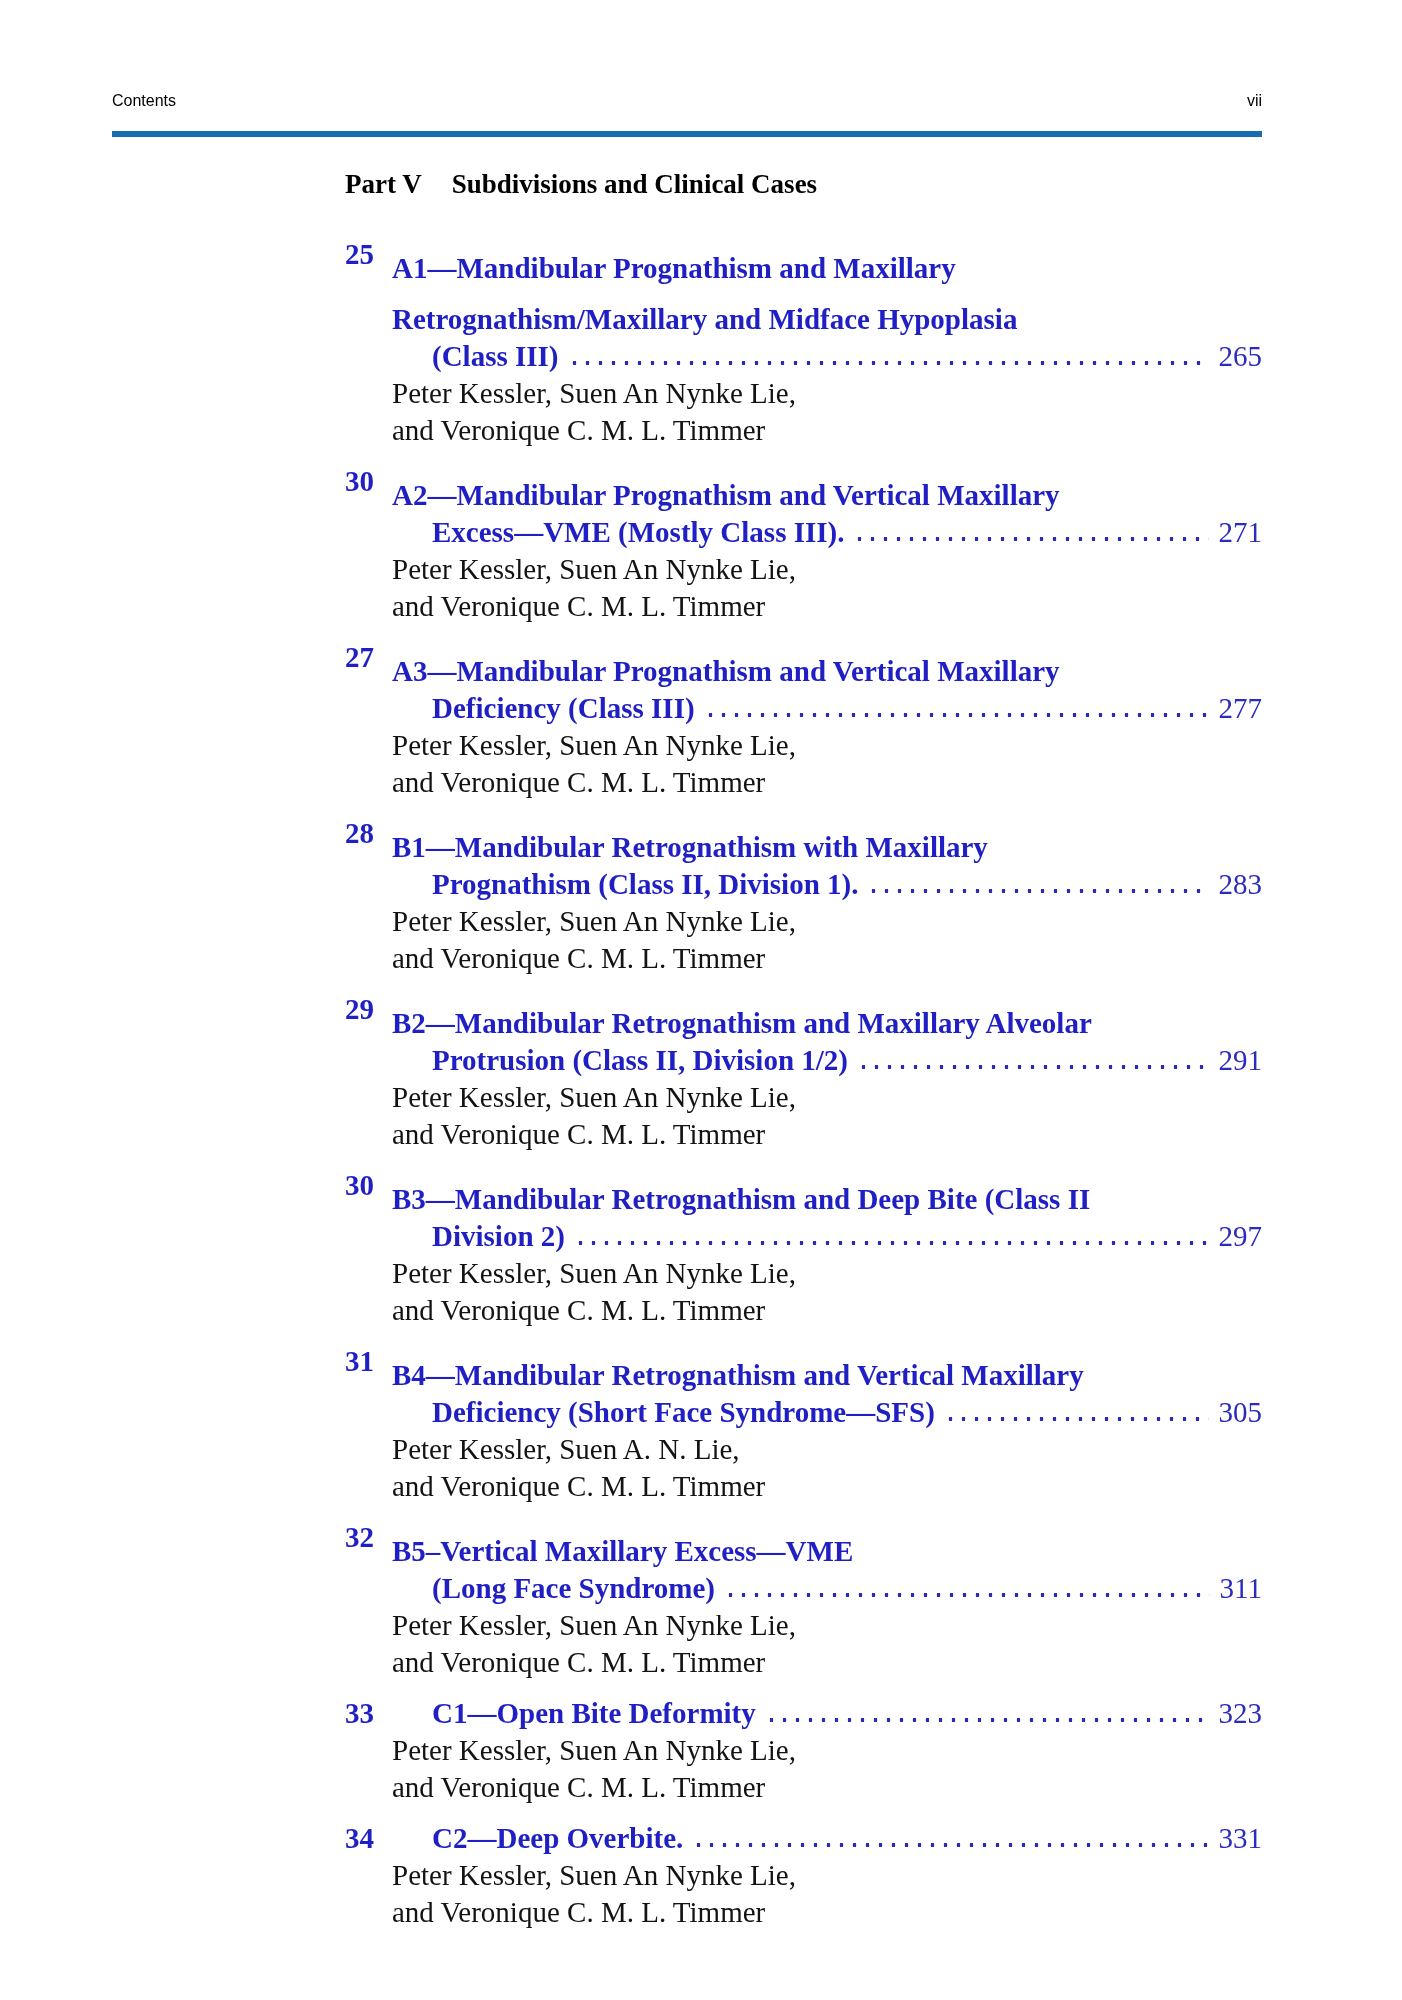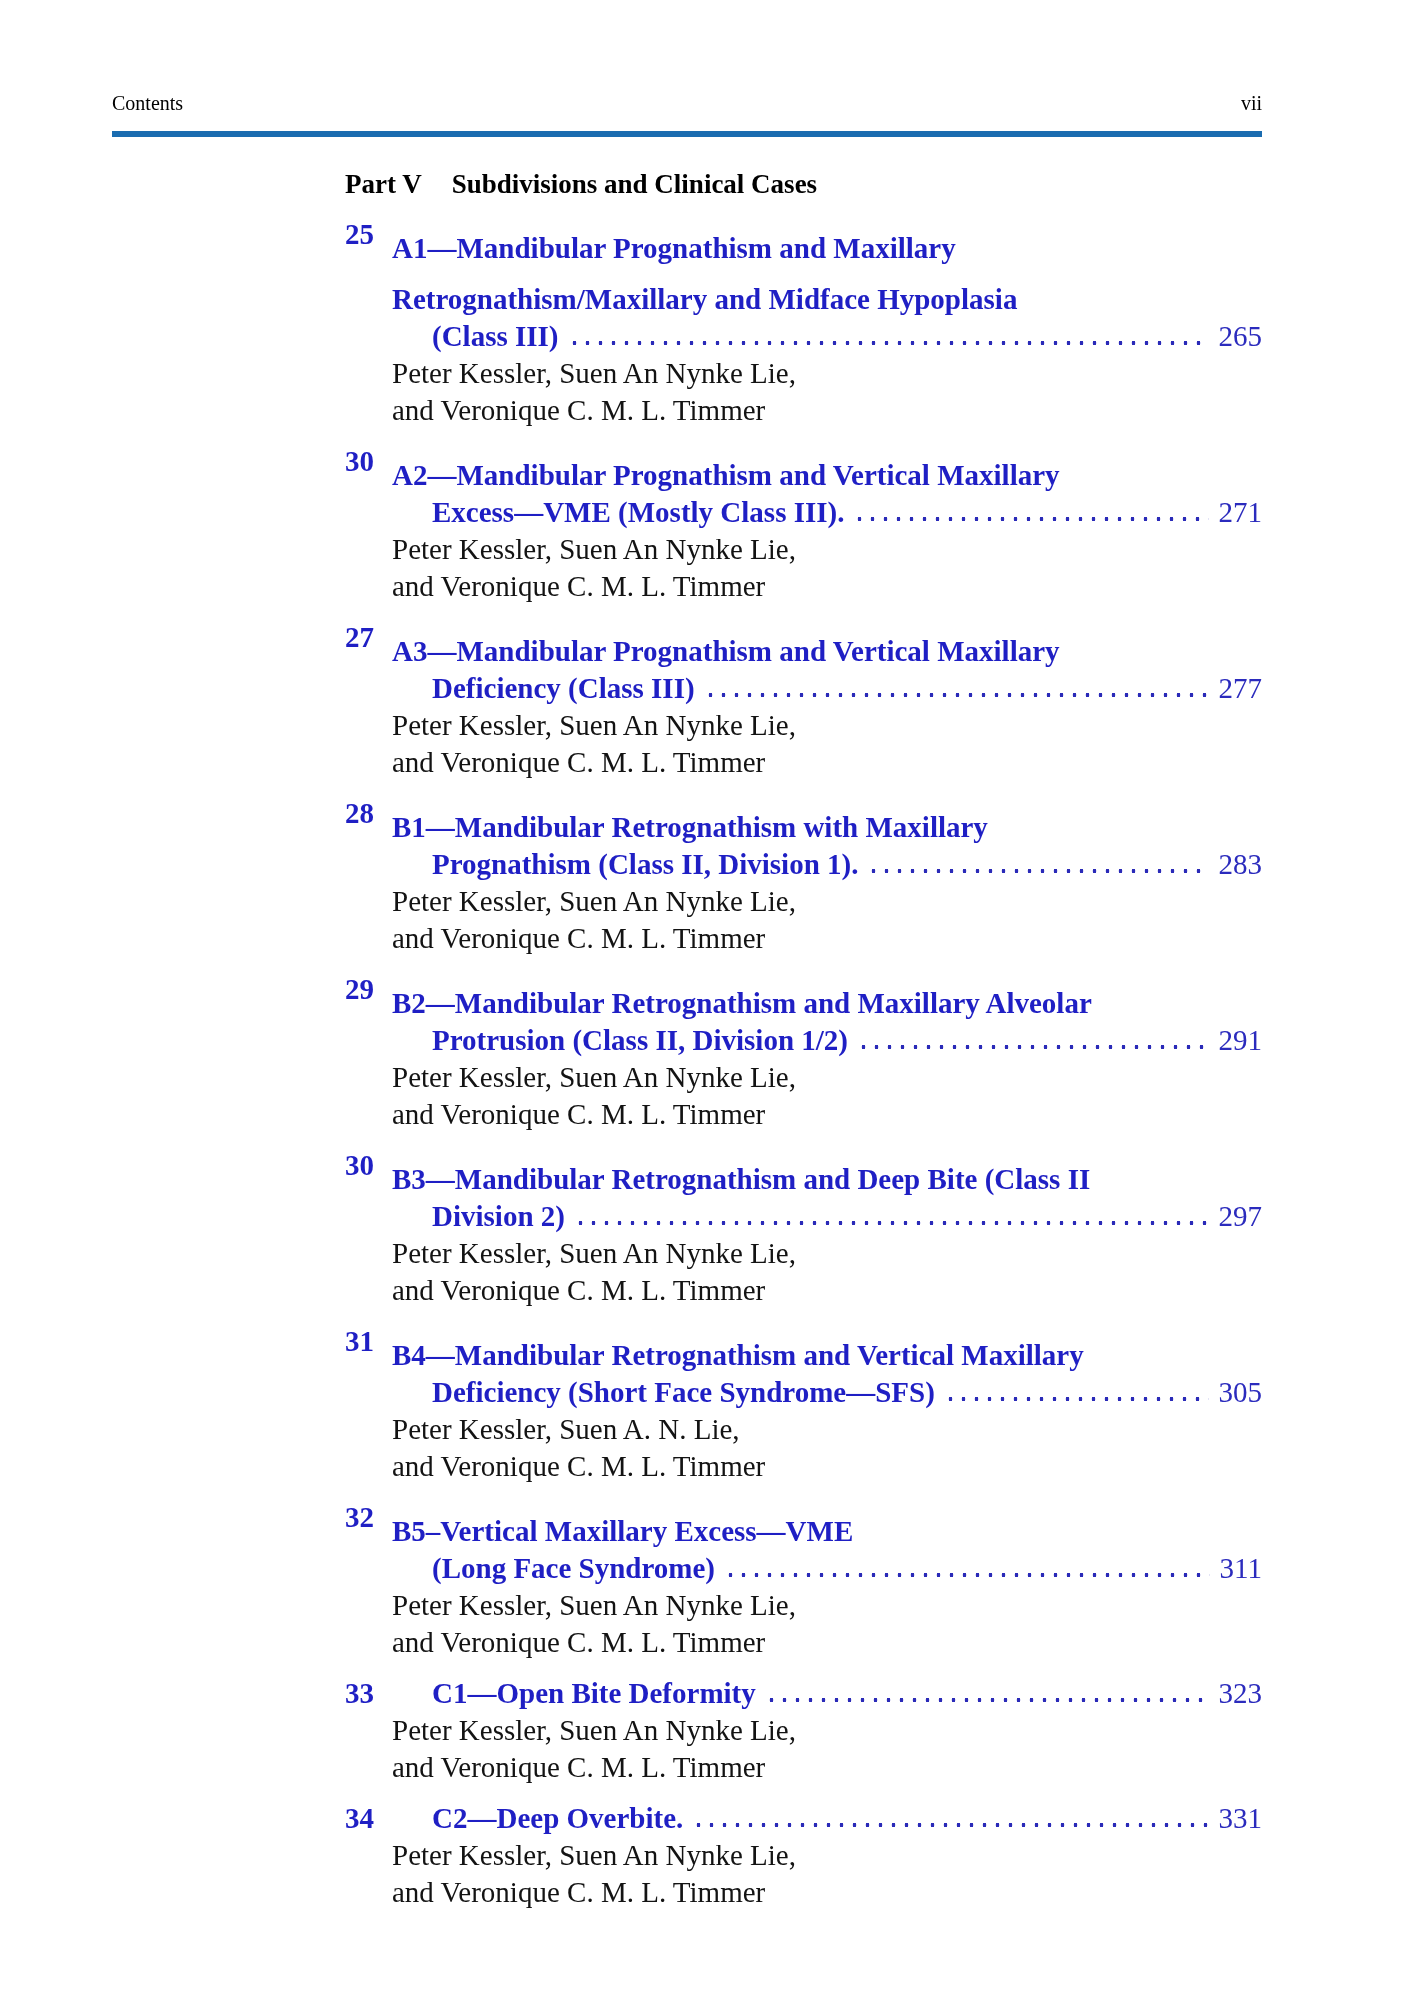--- a/index.html
+++ b/index.html
@@ -17,22 +17,22 @@
     font-family: "Liberation Serif", "DejaVu Serif", serif;
   }
   .header {
     position: absolute;
     left: 112px;
     top: 92px;
     width: 1150px;
     display: flex;
     justify-content: space-between;
     align-items: baseline;
-    font-family: Liberation Serif, serif;
-    font-size: 20px;
+    font-family: Liberation Sans, sans-serif;
+    font-size: 16px;
     color: var(--heading-text, #000);
   }
   .rule {
     position: absolute;
     left: 112px;
     top: 131px;
     width: 1150px;
     height: 6px;
     background: var(--divider-blue, #1a6cb0);
   }
@@ -40,21 +40,21 @@
     position: absolute;
     left: 345px;
     top: 166px;
     width: 917px;
   }
   .part-heading {
     font-size: 27px;
     line-height: 37px;
     font-weight: bold;
     color: var(--heading-text, #000);
-    margin-bottom: 13px;
+    margin-bottom: 33px;
     white-space: nowrap;
   }
   .part-heading .part-label {
     margin-right: 30px;
   }
   .entry {
     display: flex;
     font-size: 29px;
     line-height: 37px;
     margin-bottom: 14px;

